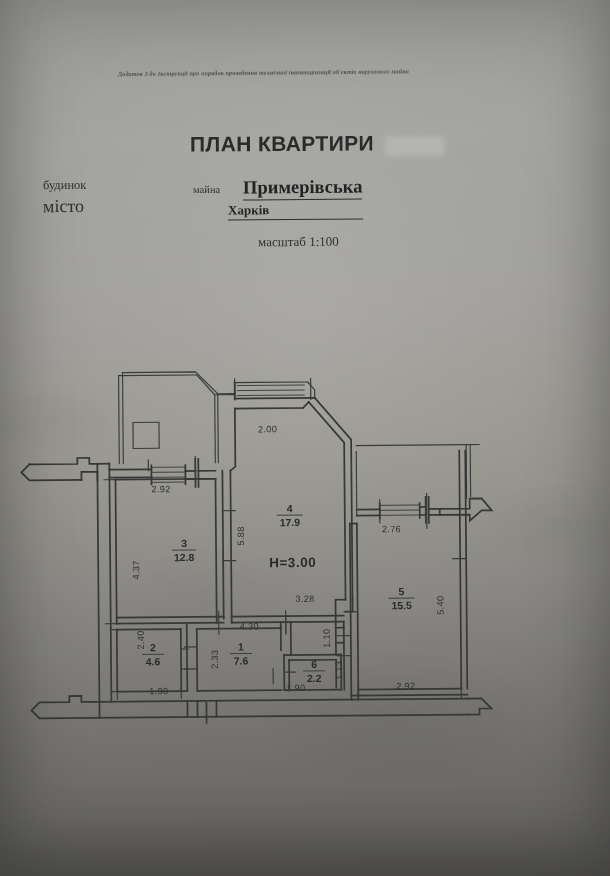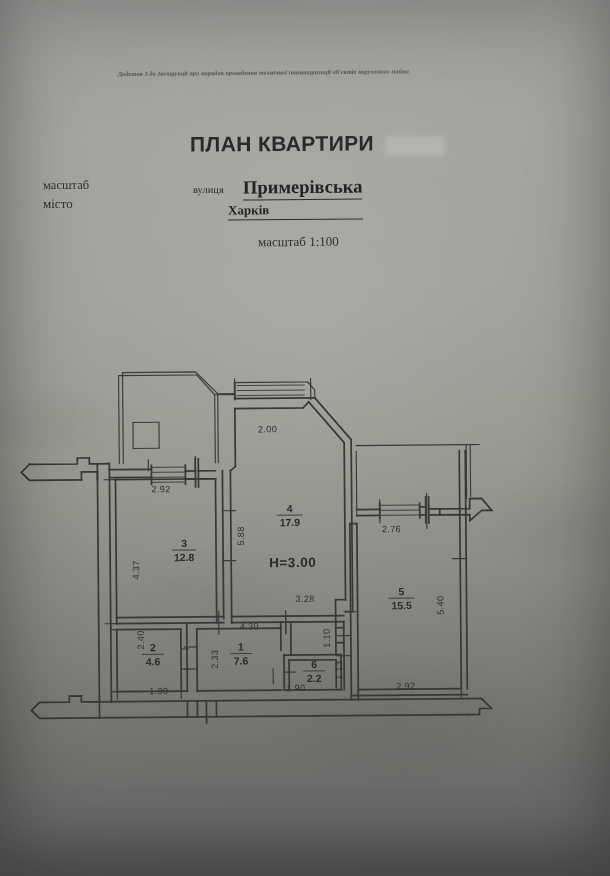--- a/index.html
+++ b/index.html
@@ -72,21 +72,21 @@
     filter: blur(2.4px);
   }
 
   .lbl-budynok {
     position: absolute; left: 43px; top: 178px;
     font-size: 12.5px; color: #303030;
     transform: rotate(-0.4deg);
   }
   .lbl-misto {
     position: absolute; left: 43px; top: 196px;
-    font-size: 13px; color: #303030;
+    font-size: 18px; color: #303030;
     transform: rotate(-0.4deg);
     text-align: center;
   }
   .lbl-vulytsia {
     position: absolute; left: 193px; top: 184px;
     font-size: 10.5px; color: #303030;
     transform: rotate(-0.4deg);
   }
   .val-street {
     position: absolute; left: 243px; top: 177px;
@@ -156,23 +156,23 @@
 
 <div id="page">
 
   <div id="grain"></div>
 
   <div class="instr-note">Додаток 3 до Інструкції про порядок проведення технічної інвентаризації об'єктів нерухомого майна</div>
 
   <div class="doc-title">ПЛАН КВАРТИРИ</div>
   <div class="title-smudge"></div>
 
-  <div class="lbl-budynok">масштаб</div>
+  <div class="lbl-budynok">будинок</div>
   <div class="lbl-misto">місто</div>
-  <div class="lbl-vulytsia">вулиця</div>
+  <div class="lbl-vulytsia">майна</div>
   <div class="val-street">Примерівська</div>
   <div class="val-city">Харків</div>
   <div class="scale-text">масштаб 1:100</div>
 
   <div id="plan-wrap">
   <svg id="plan" width="610" height="876" viewBox="0 0 610 876" xmlns="http://www.w3.org/2000/svg">
     <g transform="rotate(-0.5 305 540)">
 
       <path class="wall-t" d="M120 374 L196 374 L196 374 L198 374 L216 394 L216 462"></path>
       <path class="wall-t" d="M124 371 L197 371 L219 393 L219 462"></path>

